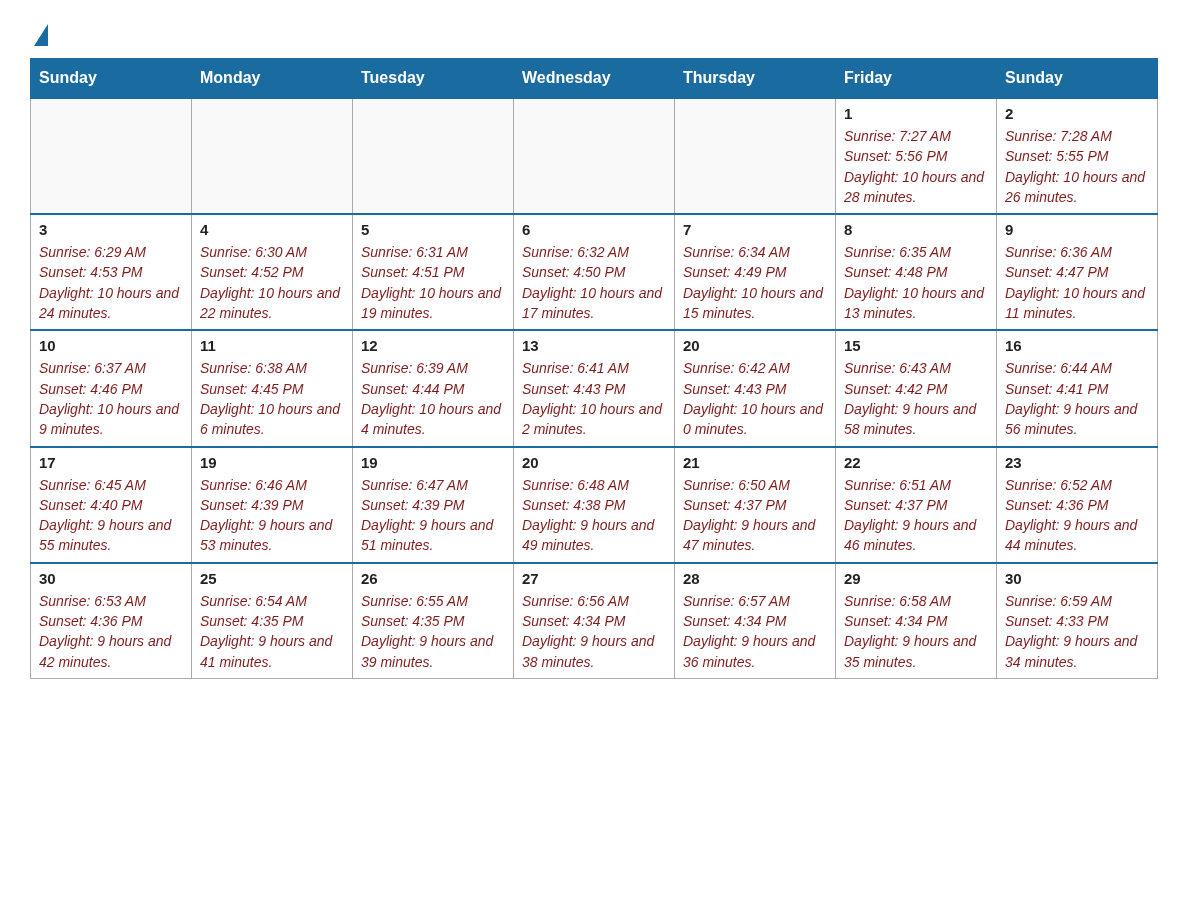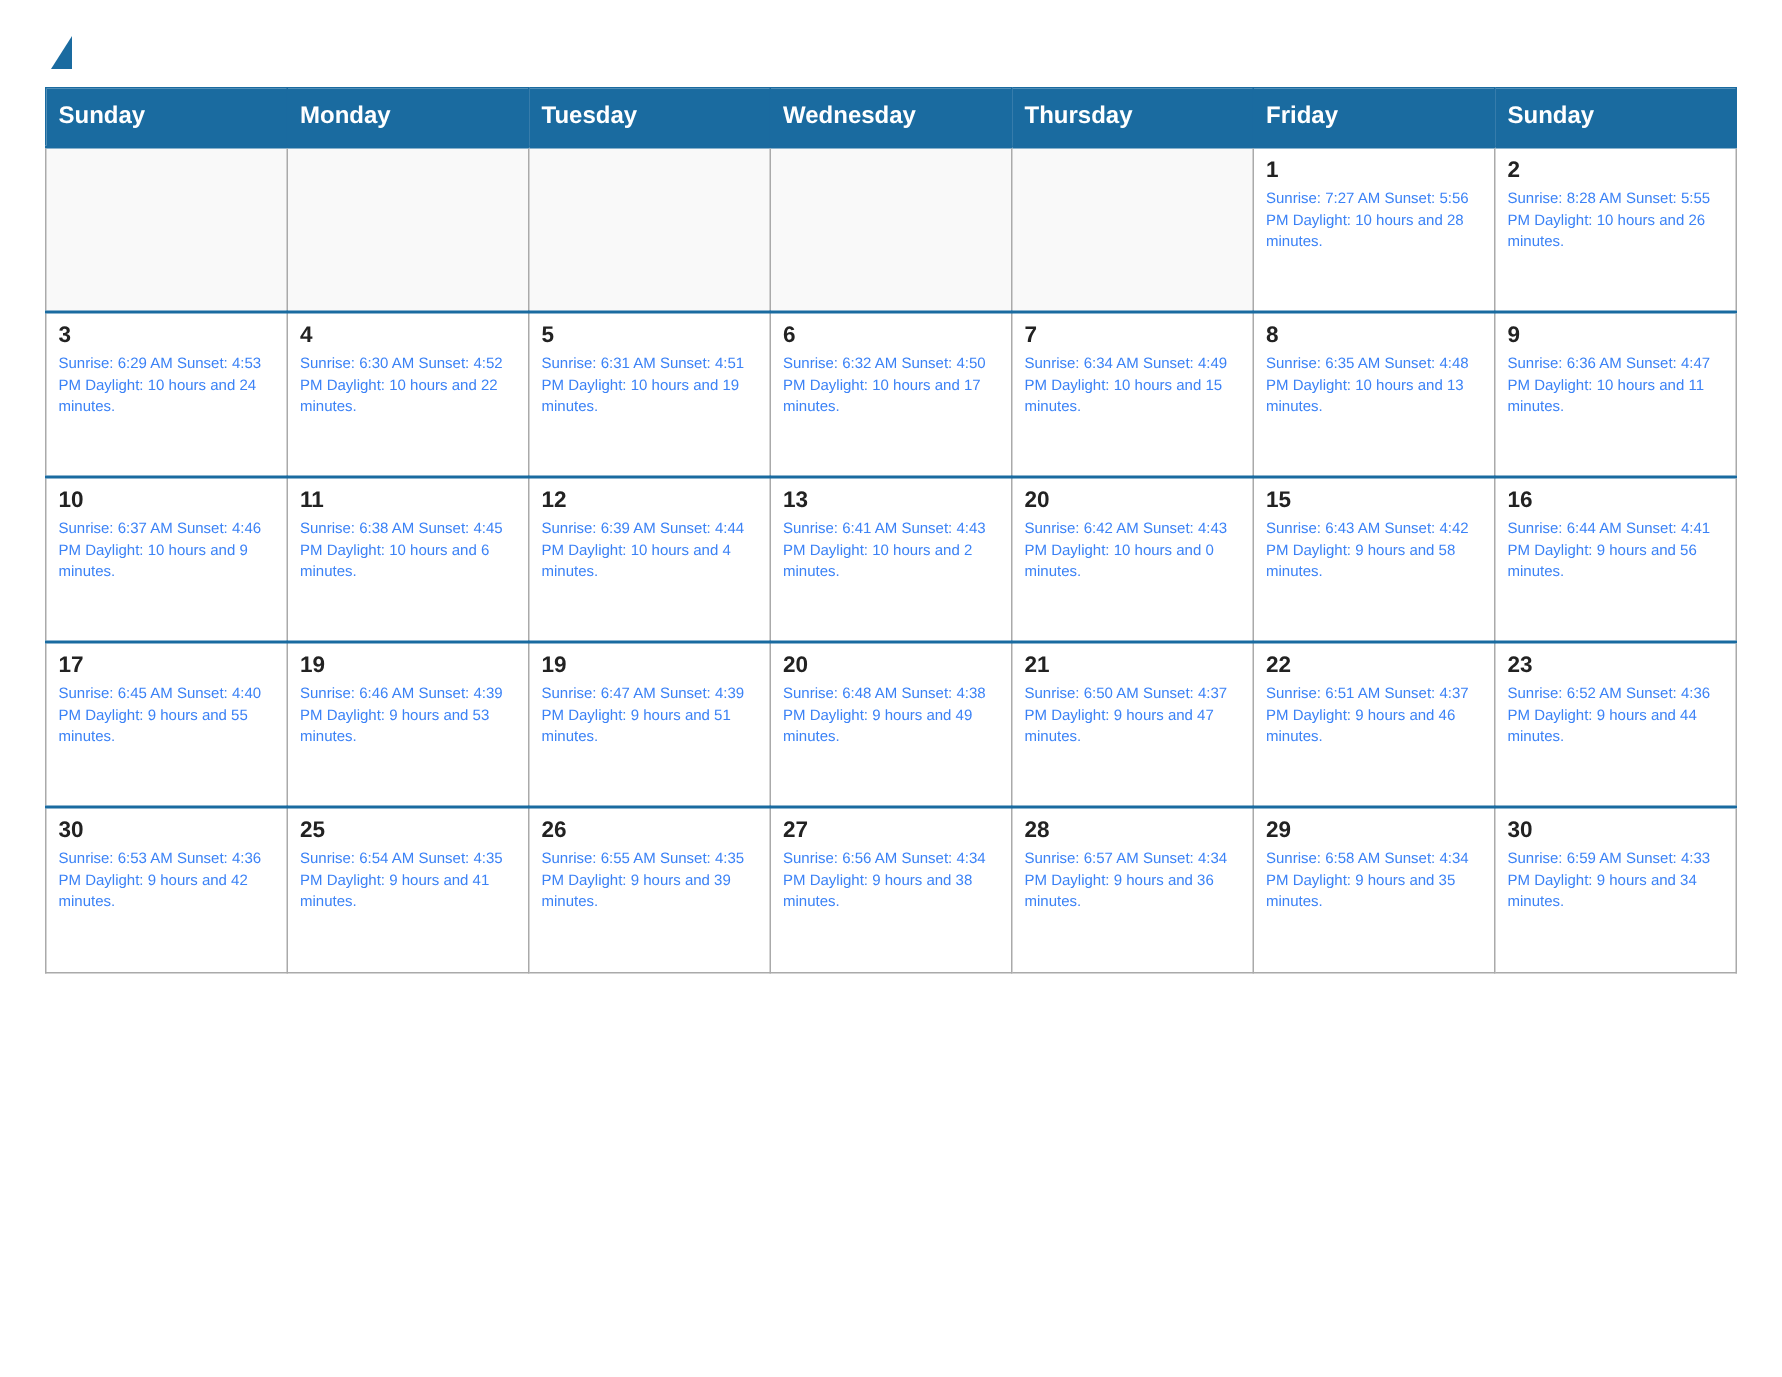--- a/index.html
+++ b/index.html
@@ -83,23 +83,24 @@
       background: #fff;
     }
     .day-number {
       font-size: 15px;
       font-weight: bold;
       color: #222;
       display: block;
       margin-bottom: 4px;
     }
     .day-info {
-      font-size: 10px;
-      color: #3b82f6;
+      font-size: 14px;
+      color: #7f1d1d;
       line-height: 1.45;
+      font-style: italic;
     }
     .empty-cell {
       background: #f9f9f9;
     }
     tr:first-child td {
       border-top: 2px solid #1a6ba0;
     }
     tbody tr {
       border-top: 2px solid #1a6ba0;
     }
@@ -149,21 +150,21 @@
         <td class="empty-cell"></td>
         <td class="empty-cell"></td>
         <td>
           <span class="day-number">1</span>
           <div class="day-info">Sunrise: 7:27 AM
 Sunset: 5:56 PM
 Daylight: 10 hours and 28 minutes.</div>
         </td>
         <td>
           <span class="day-number">2</span>
-          <div class="day-info">Sunrise: 8:28 AM
+          <div class="day-info">Sunrise: 7:28 AM
 Sunset: 5:55 PM
 Daylight: 10 hours and 26 minutes.</div>
         </td>
       </tr>
       <tr>
         <td>
           <span class="day-number">3</span>
           <div class="day-info">Sunrise: 6:29 AM
 Sunset: 4:53 PM
 Daylight: 10 hours and 24 minutes.</div>

